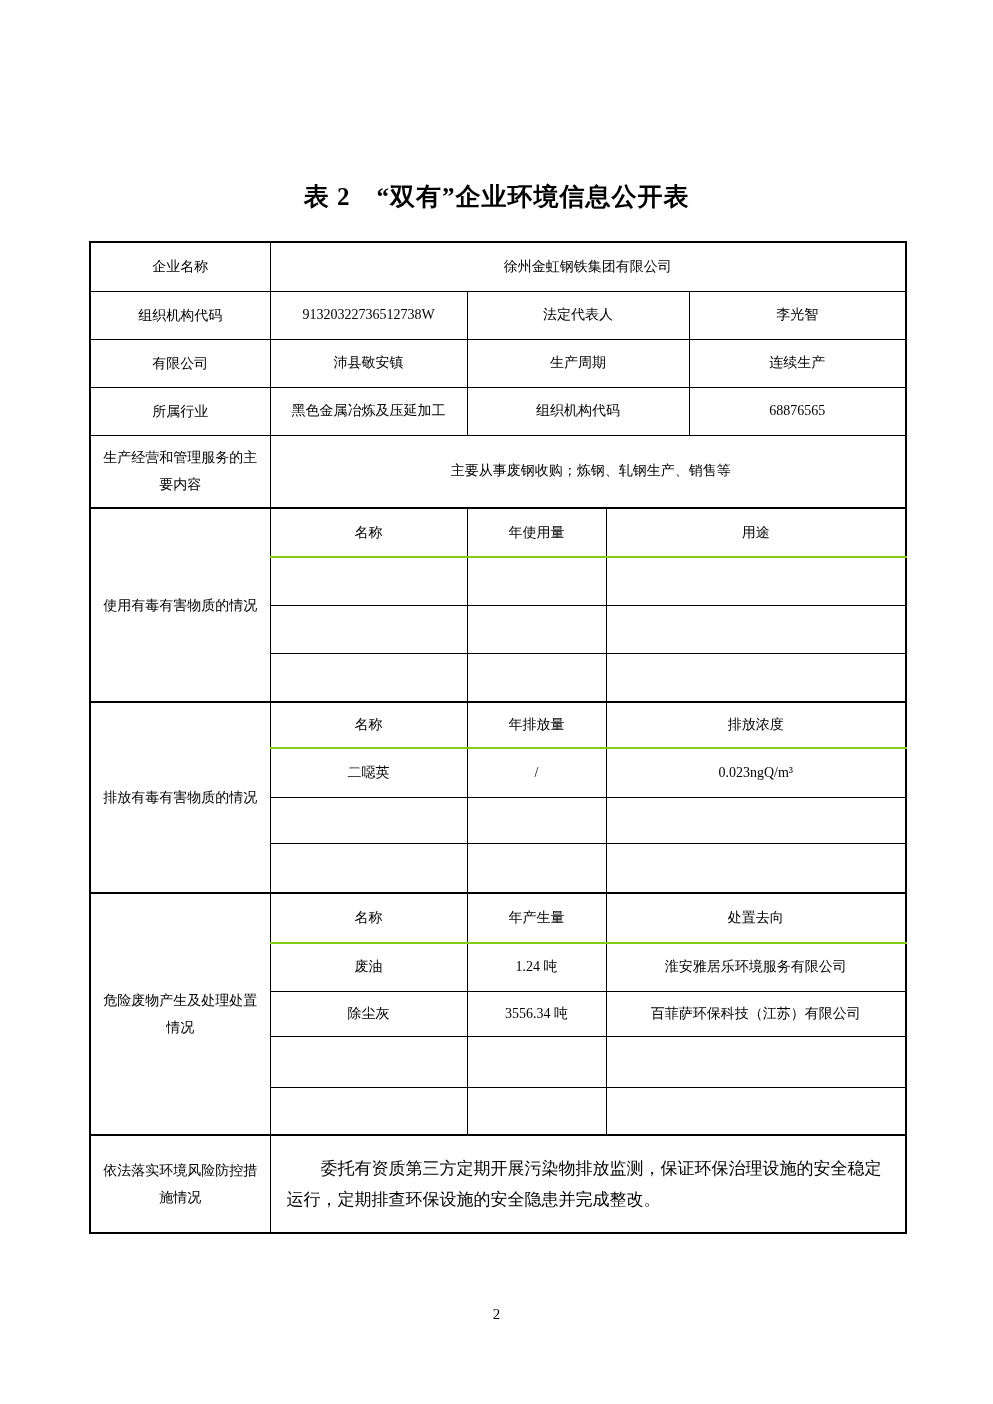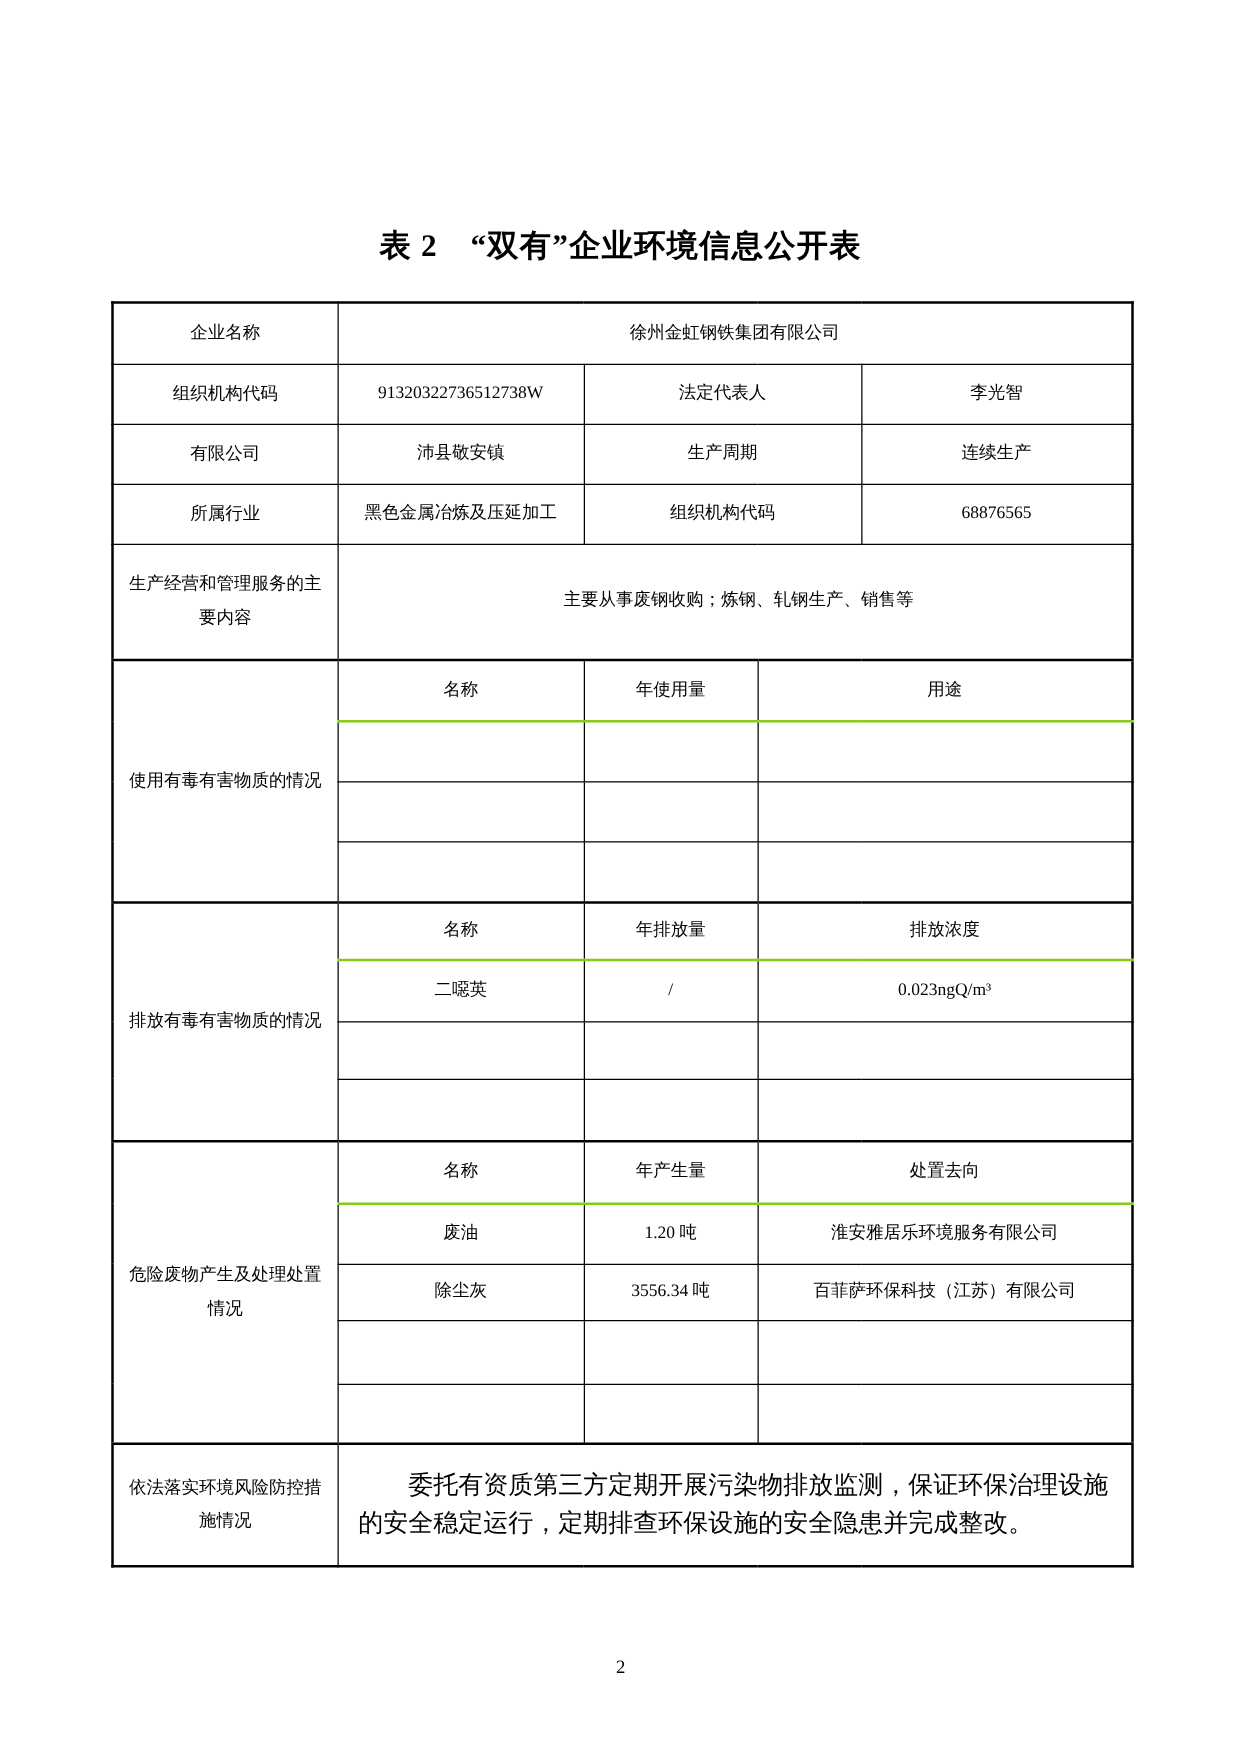--- a/index.html
+++ b/index.html
@@ -34,21 +34,21 @@
     padding: 3px 8px;
     overflow: hidden;
   }
   td.lbl { line-height: 27px; padding: 3px 10px; }
   td.left { text-align: center; padding-left: 14px; }
   tr.section-top td { border-top: 2px solid #000; }
   td.hdr { border-bottom: 2px solid #84cc16; }
   td.risk-text {
     text-align: left;
     padding: 10px 16px;
-    font-size: 20px;
+    font-size: 17px;
     line-height: 31px;
     vertical-align: middle;
   }
   td.risk-text .para { text-indent: 2em; }
   .page-number {
     text-align: center;
     font-size: 15px;
     margin-top: 72px;
     padding-bottom: 40px;
   }
@@ -89,21 +89,21 @@
       <td>连续生产</td>
     </tr>
 
     <tr style="height:48px">
       <td class="lbl">所属行业</td>
       <td>黑色金属冶炼及压延加工</td>
       <td colspan="2">组织机构代码</td>
       <td>68876565</td>
     </tr>
 
-    <tr style="height:93px">
+    <tr style="height:73px">
       <td class="lbl">生产经营和管理服务的主要内容</td>
       <td colspan="4" class="left">主要从事废钢收购；炼钢、轧钢生产、销售等</td>
     </tr>
 
     <tr class="section-top" style="height:49px">
       <td class="lbl" rowspan="4">使用有毒有害物质的情况</td>
       <td class="hdr">名称</td>
       <td class="hdr">年使用量</td>
       <td class="hdr" colspan="2">用途</td>
     </tr>
@@ -146,21 +146,21 @@
     </tr>
 
     <tr class="section-top" style="height:50px">
       <td class="lbl" rowspan="5">危险废物产生及处理处置情况</td>
       <td class="hdr">名称</td>
       <td class="hdr">年产生量</td>
       <td class="hdr" colspan="2">处置去向</td>
     </tr>
     <tr style="height:48px">
       <td>废油</td>
-      <td>1.20 吨</td>
+      <td>1.24 吨</td>
       <td colspan="2">淮安雅居乐环境服务有限公司</td>
     </tr>
     <tr style="height:45px">
       <td>除尘灰</td>
       <td>3556.34 吨</td>
       <td colspan="2">百菲萨环保科技（江苏）有限公司</td>
     </tr>
     <tr style="height:51px">
       <td></td>
       <td></td>

